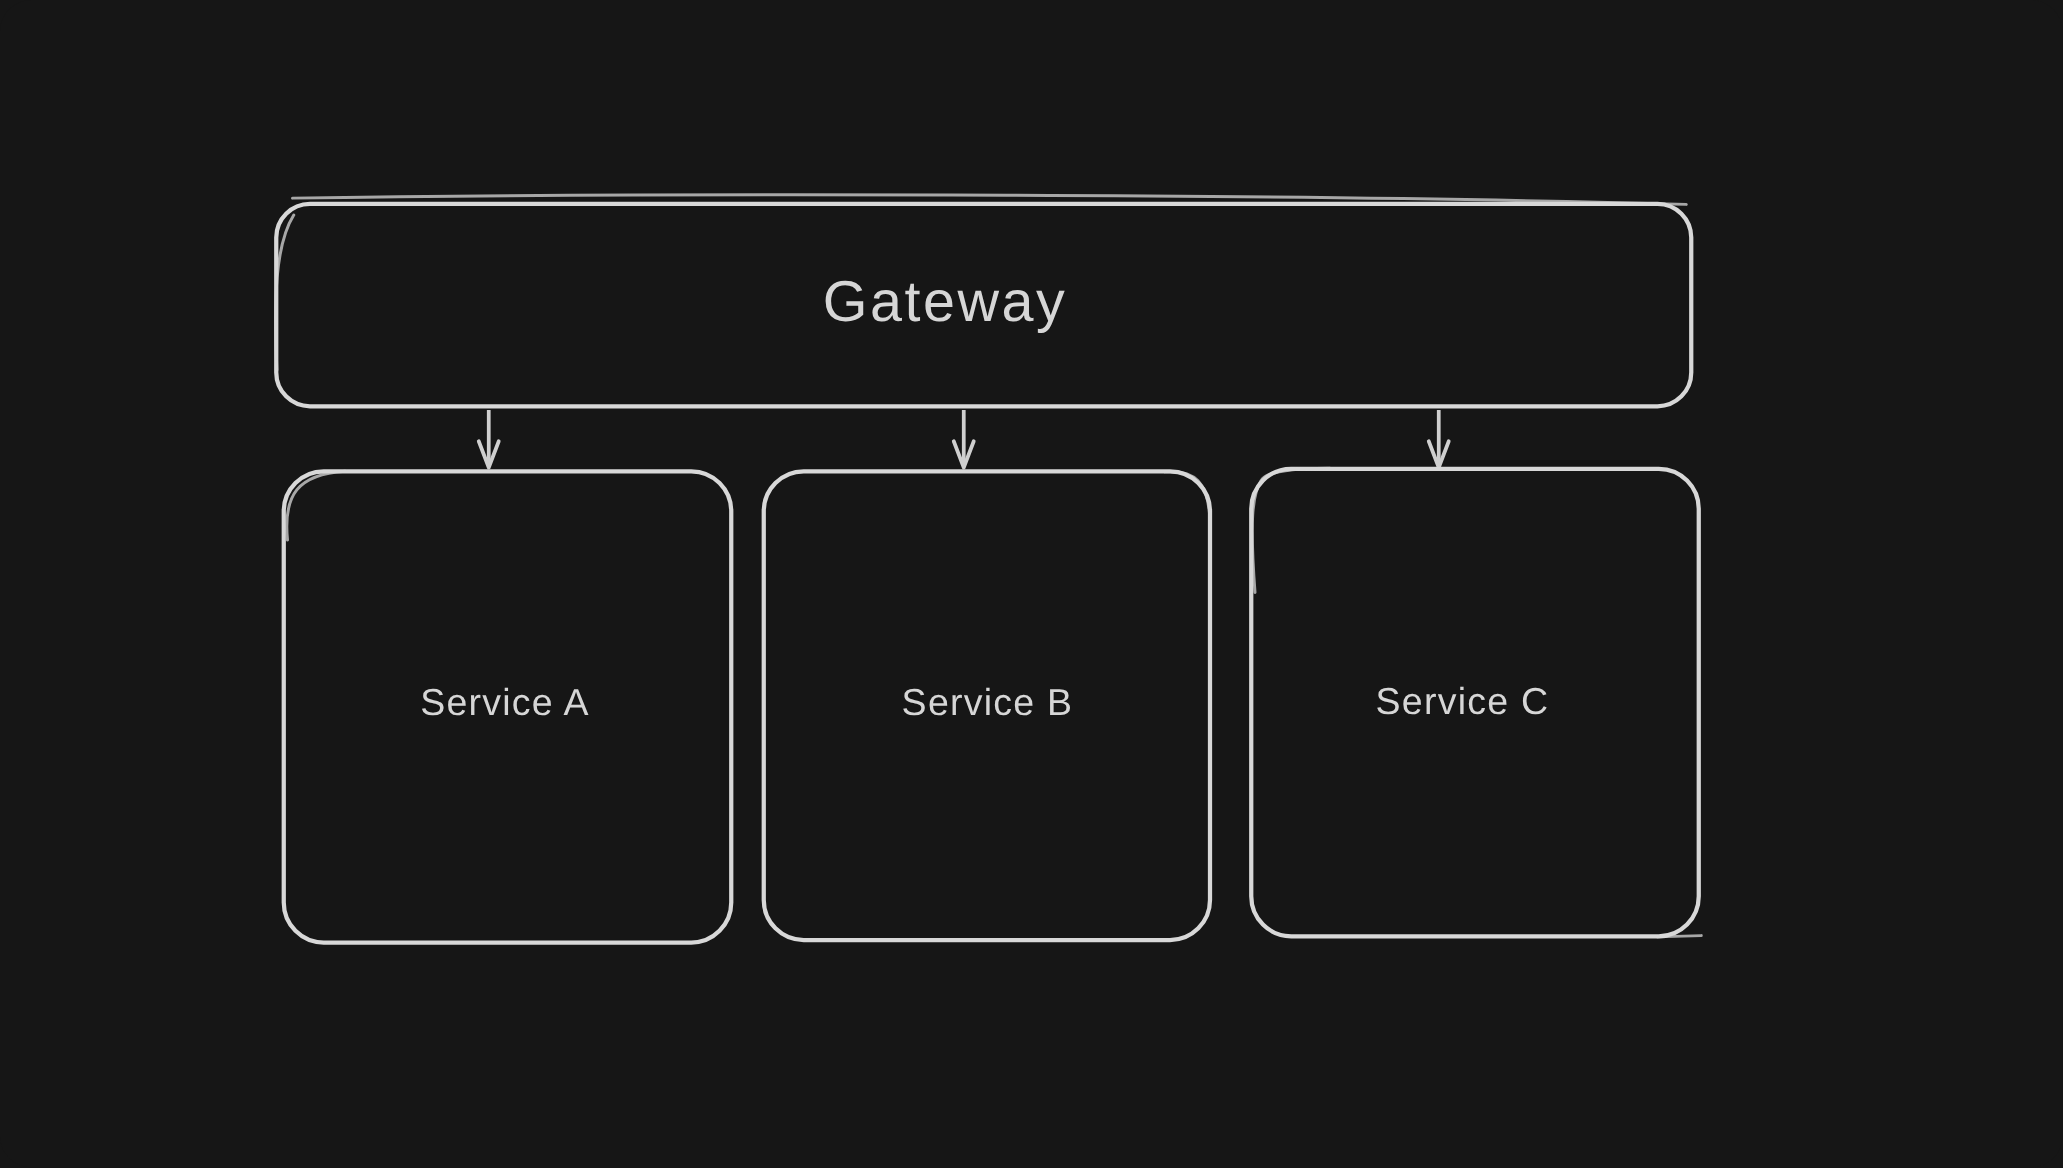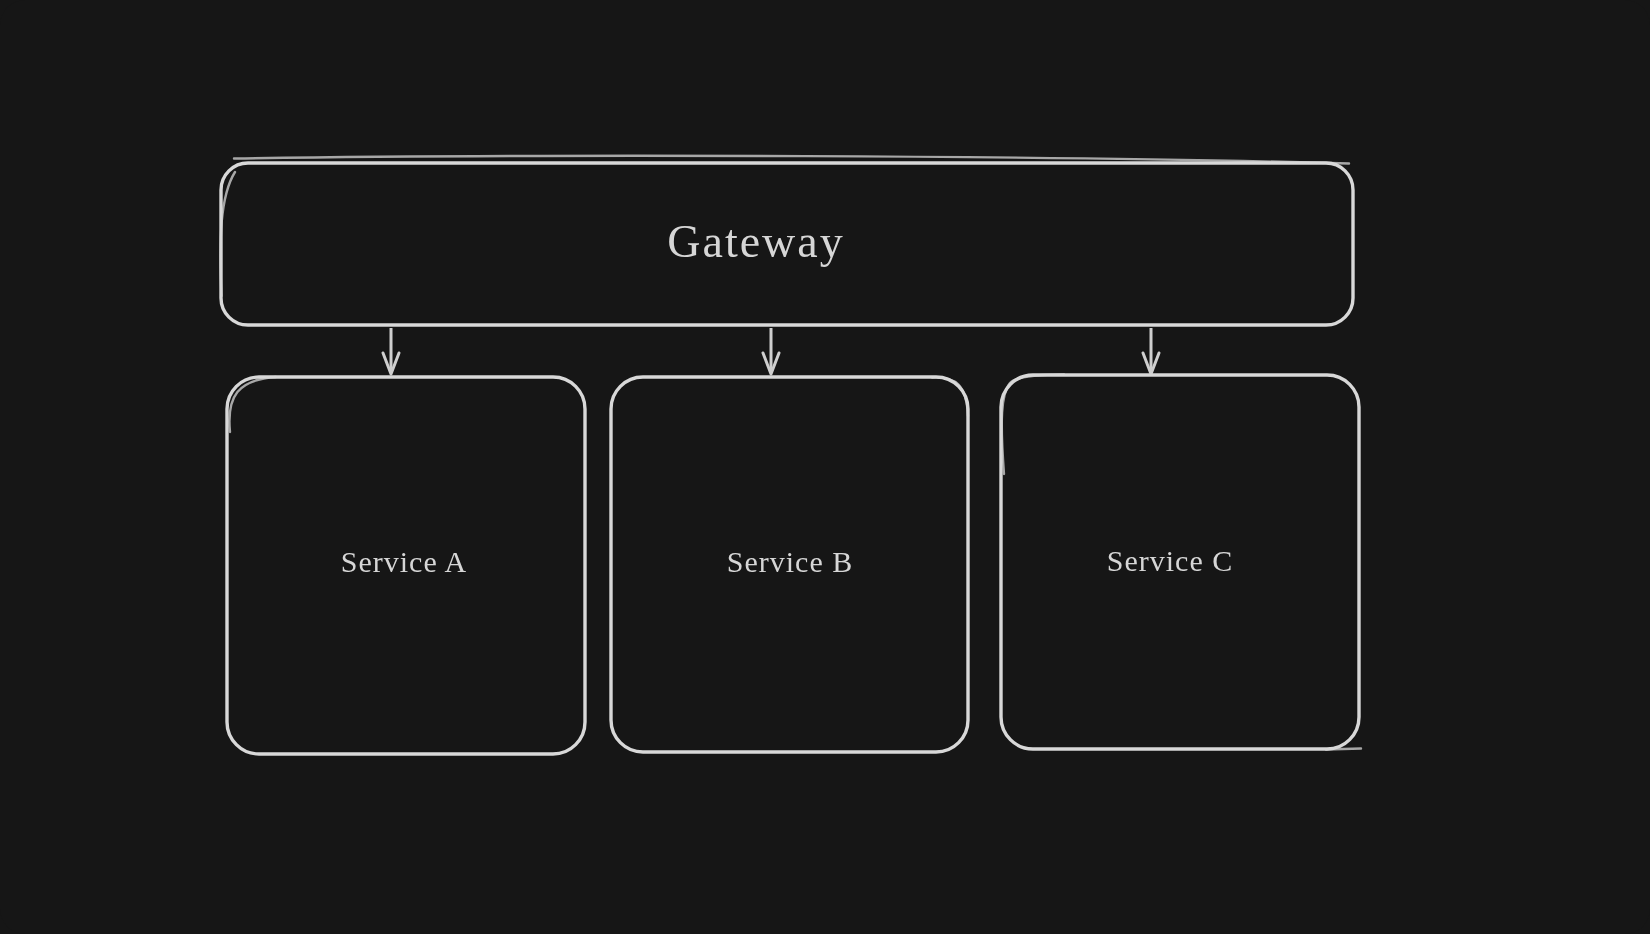--- a/index.html
+++ b/index.html
@@ -6,21 +6,21 @@
     --bg:#161616;
     --stroke:#d8d8d8;
     --text:#d6d6d6;
   }
   html,body{margin:0;padding:0;background:var(--bg);}
   .canvas{
     position:relative;
     width:1650px;height:934px;
     background:var(--bg);
     overflow:hidden;
-    font-family:Liberation Serif, serif;
+    font-family:Liberation Sans, sans-serif;
     border-radius:25px;
   }
   svg{display:block;}
   .node-rect{
     fill:none;
     stroke:var(--stroke);
     stroke-width:3.4;
   }
   .sketch{
     fill:none;

